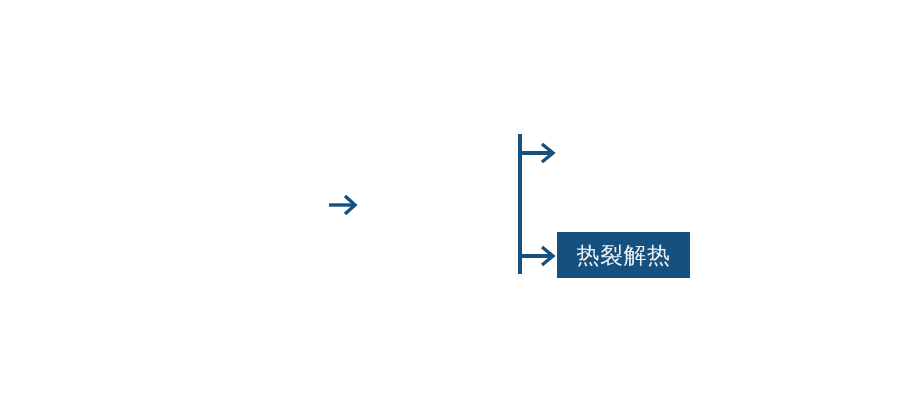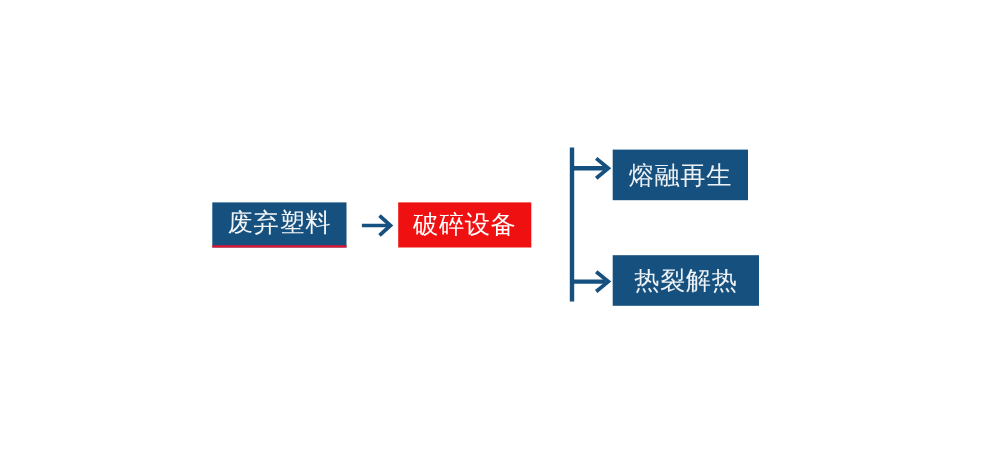--- a/index.html
+++ b/index.html
@@ -102,53 +102,44 @@
     top: 128px;
     width: 48px;
     height: 152px;
   }
 </style>
 </head>
 <body>
 
 <div id="diagram-canvas">
 
-  <div class="node node-input">
-    <span class="node-label">废弃塑料</span>
-  </div>
 
   <div class="connector connector-main">
     <svg width="34" height="28" viewBox="0 0 34 28" xmlns="http://www.w3.org/2000/svg" aria-hidden="true">
       <g fill="none" stroke="#15507f" stroke-width="3.4" stroke-linecap="butt" stroke-linejoin="miter">
         <line x1="3" y1="14" x2="27" y2="14"></line>
         <polyline points="19,5 29,14 19,23"></polyline>
       </g>
     </svg>
   </div>
 
-  <div class="node node-equipment">
-    <span class="node-label">破碎设备</span>
-  </div>
 
   <div class="connector connector-split">
     <svg width="48" height="152" viewBox="0 0 48 152" xmlns="http://www.w3.org/2000/svg" aria-hidden="true">
       <g fill="none" stroke="#15507f" stroke-width="4" stroke-linecap="butt" stroke-linejoin="miter">
 
         <line x1="8" y1="6" x2="8" y2="146"></line>
 
         <line x1="8" y1="25" x2="38" y2="25"></line>
         <polyline points="30,16 41,25 30,34" stroke-width="3.4"></polyline>
 
         <line x1="8" y1="128" x2="38" y2="128"></line>
         <polyline points="30,119 41,128 30,137" stroke-width="3.4"></polyline>
       </g>
     </svg>
   </div>
 
-  <div class="node node-branch-top">
-    <span class="node-label">熔融再生</span>
-  </div>
 
   <div class="node node-branch-bottom">
     <span class="node-label">热裂解热</span>
   </div>
 
 </div>
 
 </body></html>

